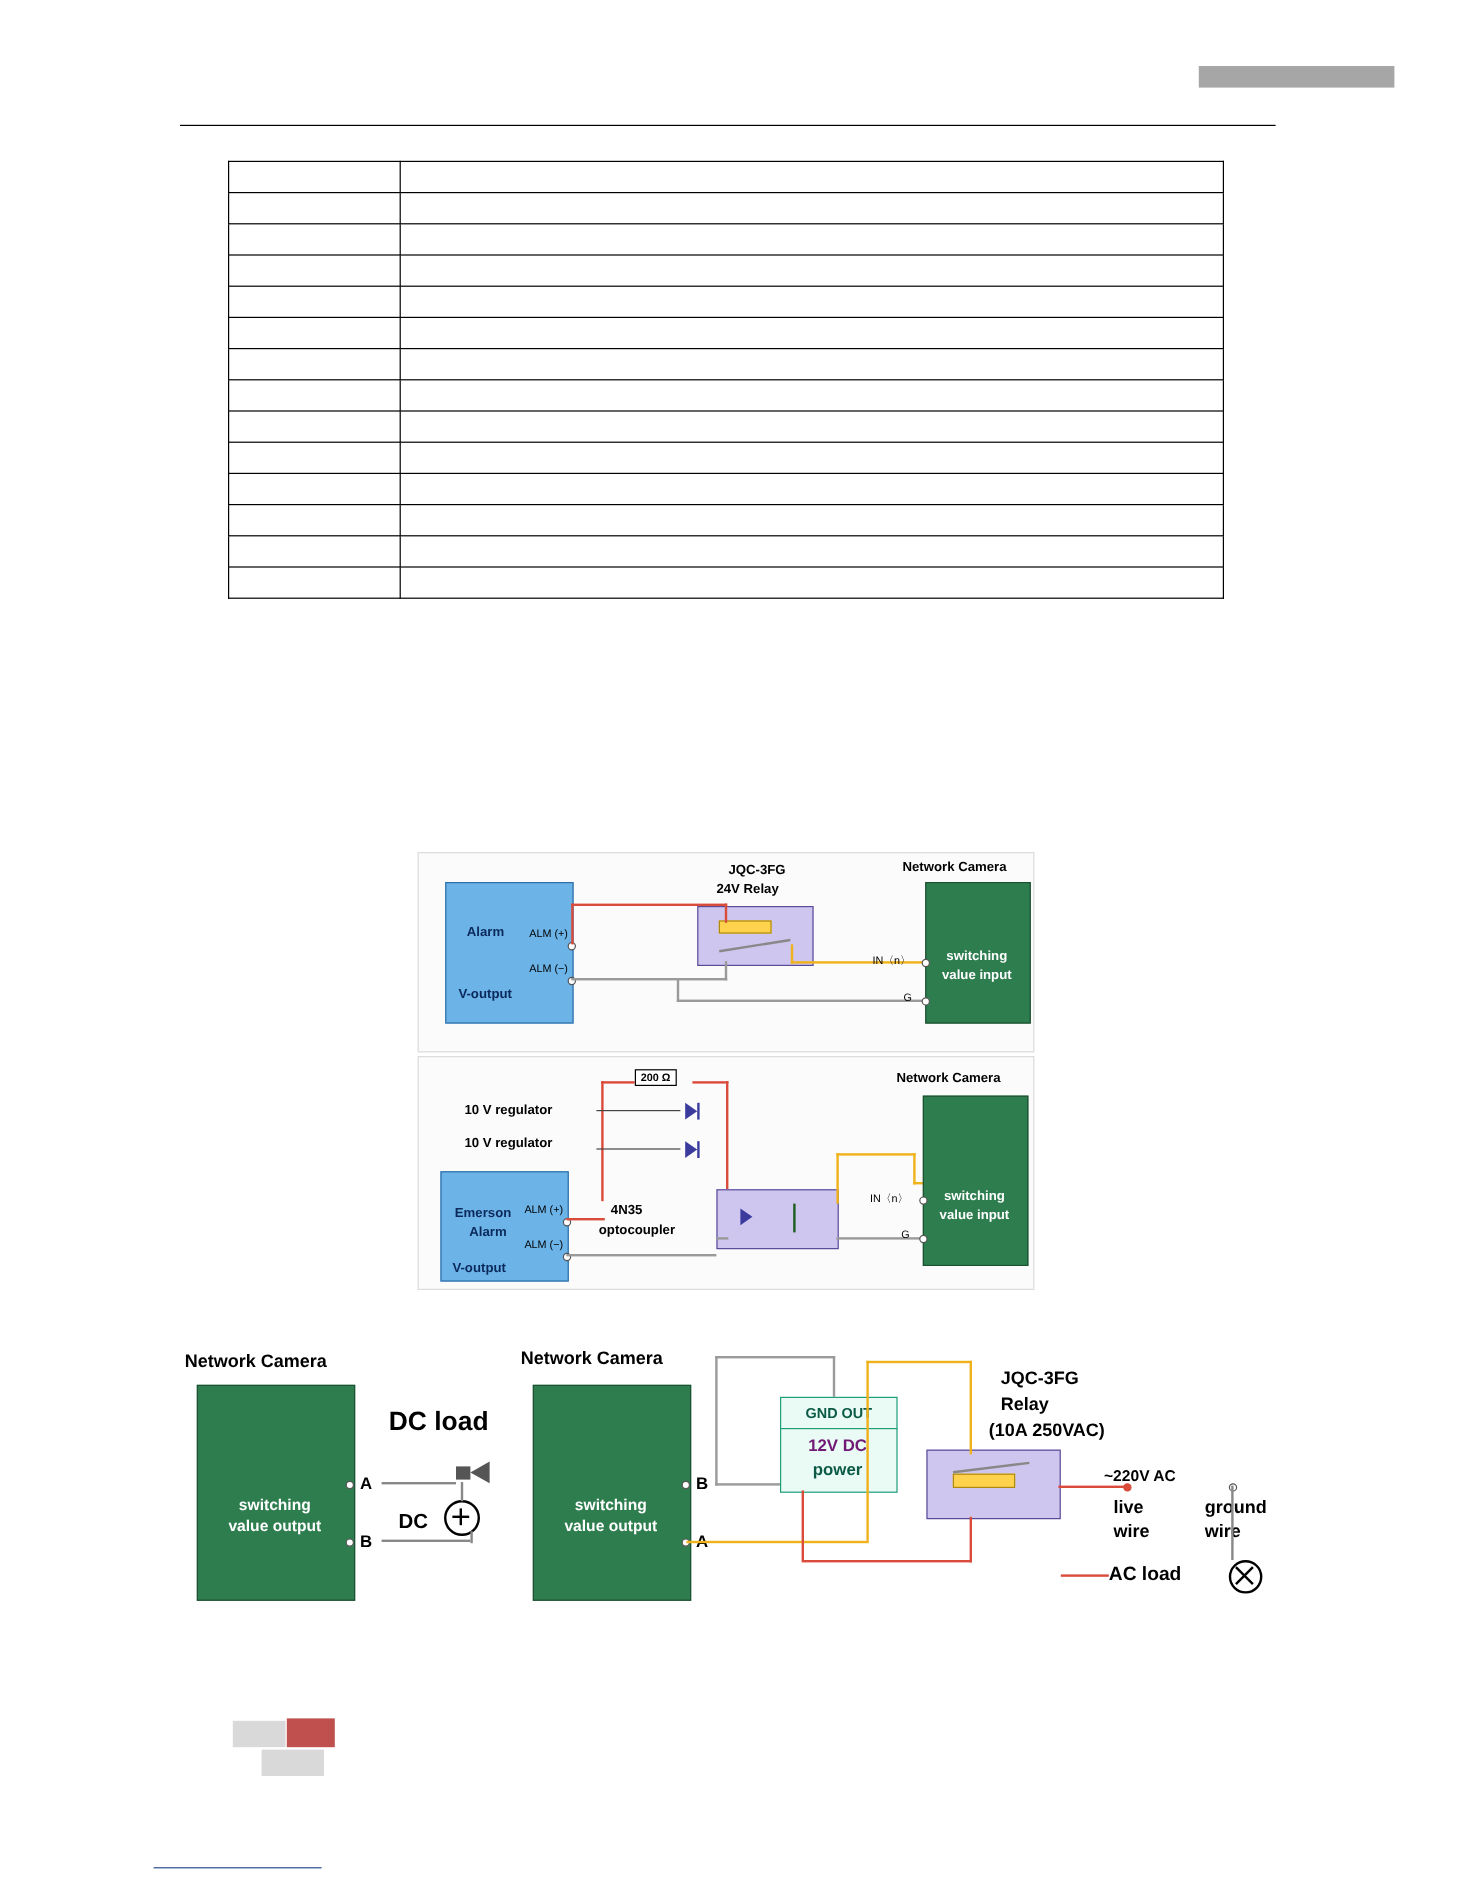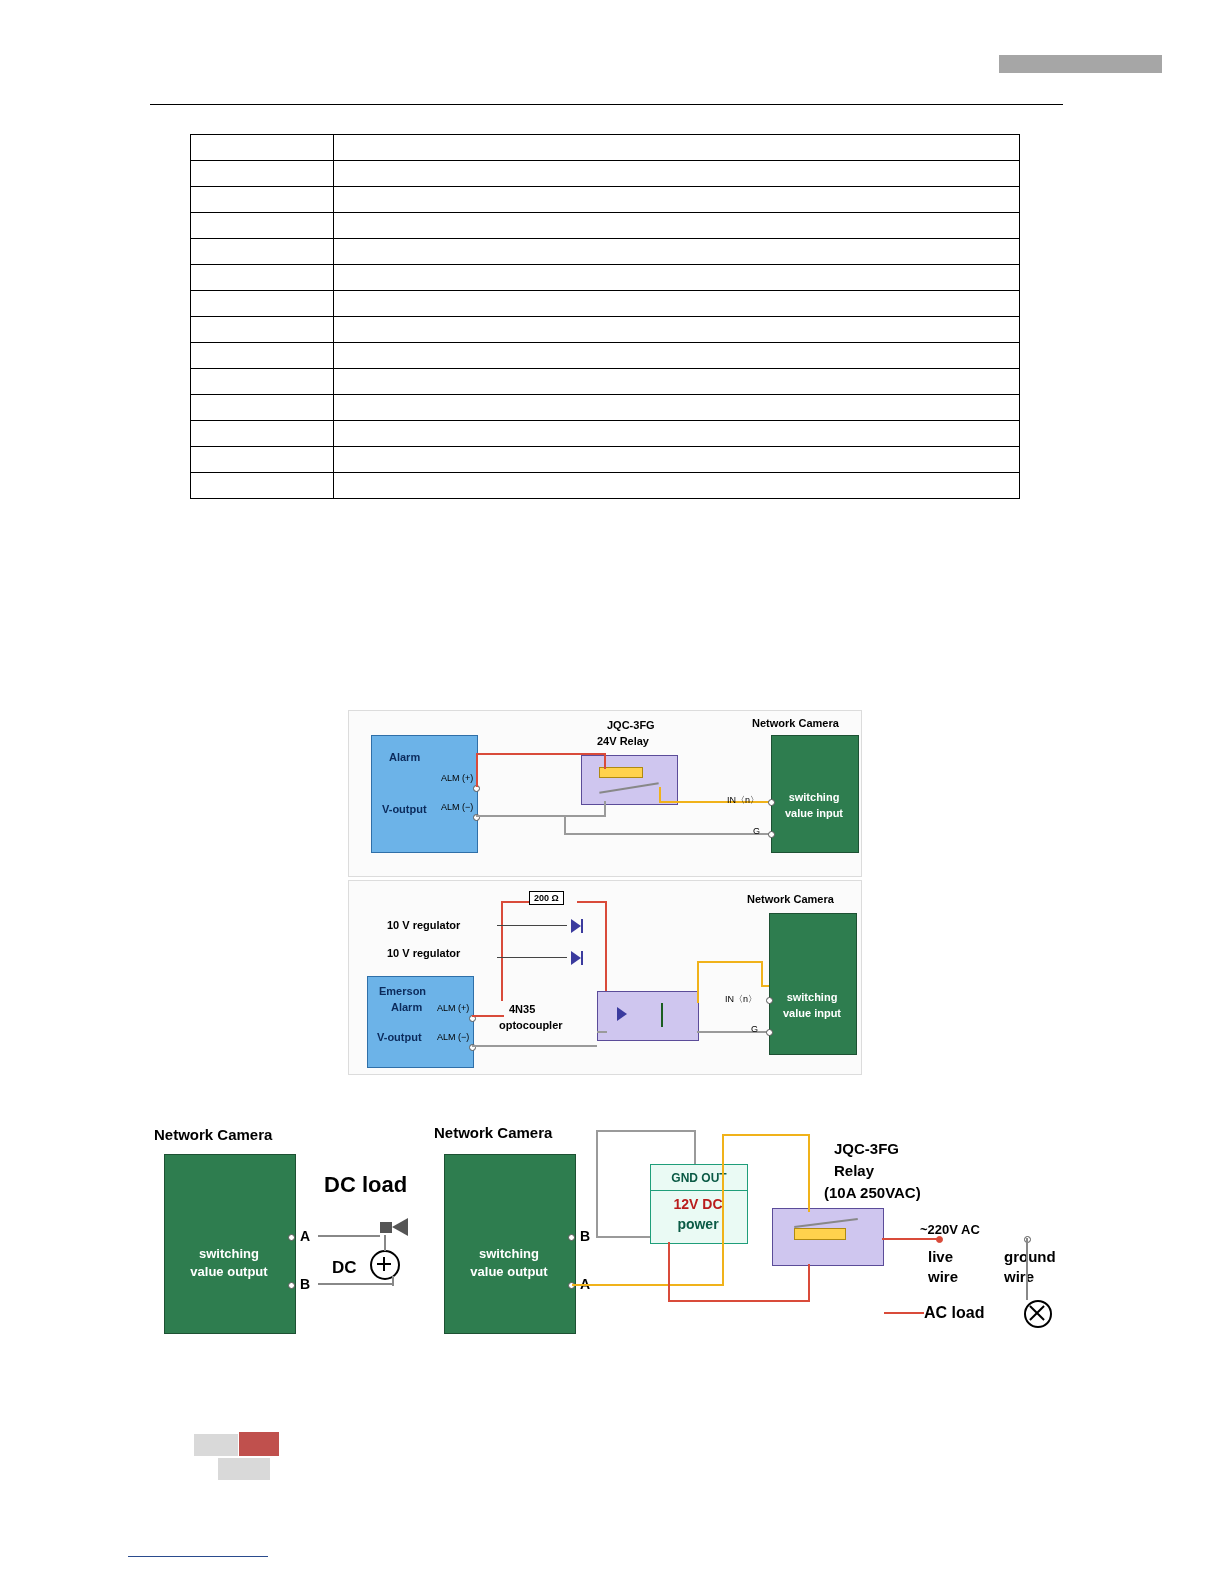--- a/index.html
+++ b/index.html
@@ -53,21 +53,21 @@
     background:#ffffff;
   }
 
   .box-blue{
     background:#6cb3e8;border:1px solid #2f6fa8;
   }
   .box-green{
     background:#2e7d4f;border:1px solid #1d5133;
   }
   .lbl{
-    color:#0b2a5b;font-weight:bold;font-size:11px;
+    color:#0b2a5b;font-weight:bold;font-size:11px;margin-top:20px;
   }
   .lbl-w{
     color:#ffffff;font-weight:bold;font-size:11px;text-align:center;
   }
   .t-blk{
     color:#000;font-weight:bold;font-size:11px;
   }
   .t-sm{
     color:#000;font-size:9px;
   }
@@ -310,21 +310,21 @@
   <div class="abs box-green" style="left:296px;top:36px;width:130px;height:178px;"></div>
   <div class="abs lbl-w" style="left:296px;top:128px;width:130px;font-size:13px;">switching</div>
   <div class="abs lbl-w" style="left:296px;top:146px;width:130px;font-size:13px;">value output</div>
   <div class="abs" style="left:432px;top:110px;font-size:14px;font-weight:bold;color:#000;">B</div>
   <div class="abs" style="left:432px;top:158px;font-size:14px;font-weight:bold;color:#000;">A</div>
   <div class="node" style="left:420px;top:116px;"></div>
   <div class="node" style="left:420px;top:164px;"></div>
 
   <div class="abs gnd-box" style="left:502px;top:46px;width:96px;height:26px;line-height:26px;">GND OUT</div>
   <div class="abs gnd-box" style="left:502px;top:72px;width:96px;height:52px;"></div>
-  <div class="abs" style="left:502px;top:78px;width:96px;text-align:center;font-size:14px;font-weight:bold;color:#b91c1c;">12V DC</div>
+  <div class="abs" style="left:502px;top:78px;width:96px;text-align:center;font-size:14px;font-weight:bold;color:#701a75;">12V DC</div>
   <div class="abs" style="left:502px;top:98px;width:96px;text-align:center;font-size:14px;font-weight:bold;color:#0b5a45;">power</div>
   <div class="wire-gray" style="left:448px;top:12px;width:2px;height:108px;"></div>
   <div class="wire-gray" style="left:448px;top:118px;width:54px;height:2px;"></div>
   <div class="wire-gray" style="left:448px;top:12px;width:100px;height:2px;"></div>
   <div class="wire-gray" style="left:546px;top:12px;width:2px;height:34px;"></div>
 
   <div class="abs relay" style="left:624px;top:90px;width:110px;height:56px;"></div>
   <div class="abs relay-in" style="left:646px;top:110px;width:50px;height:10px;"></div>
   <div class="wire" style="left:646px;top:104px;width:64px;height:2px;transform:rotate(-7deg);"></div>
   <div class="abs" style="left:686px;top:22px;font-size:15px;font-weight:bold;color:#000;">JQC-3FG</div>

